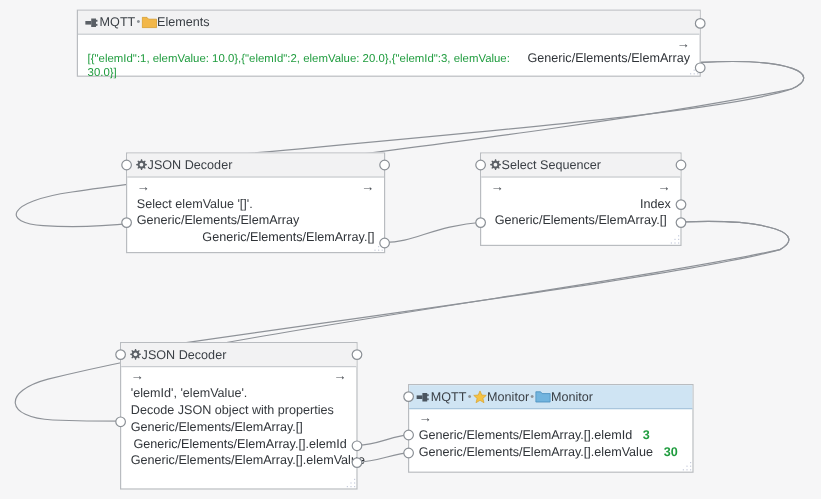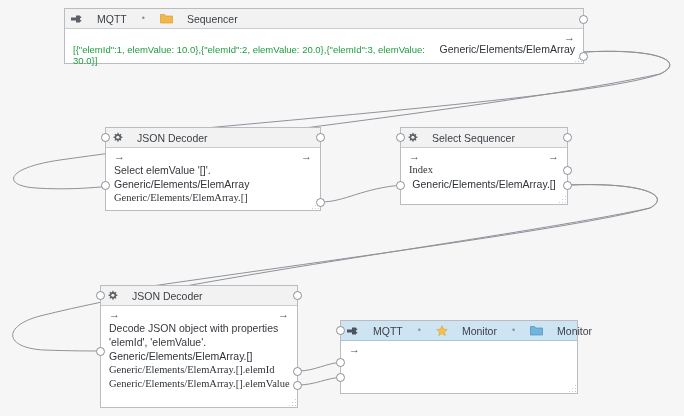--- a/index.html
+++ b/index.html
@@ -33,39 +33,39 @@
     height: 20px;
     background: #f2f2f3;
     border-bottom: 1px solid #c9ccd0;
     display: flex;
     align-items: center;
     padding: 0 6px;
     box-sizing: border-box;
     font-size: 10.5px;
     color: #3a3f45;
     white-space: nowrap;
-    gap: 14px;
+    gap: 0;
   }
   .node-header.monitor-header {
     background: #cfe4f3;
     border-bottom: 1px solid #a9c6dd;
   }
   .node-body {
     position: relative;
     box-sizing: border-box;
     padding: 2px 8px 4px 8px;
   }
   .row {
     font-size: 10.5px;
     color: #2f3338;
     line-height: 14px;
     white-space: nowrap;
   }
   .row.desc { color: #35393e; }
-  .row.right { text-align: left; font-family: Liberation Serif, serif; }
+  .row.right { text-align: right; }
   .row.center { text-align: center; }
   .payload {
     color: #1f9c3e;
     font-size: 9.5px;
   }
   .dark { color: #2f3338; }
   .val {
     color: #1f9c3e;
     font-weight: bold;
     font-size: 10.5px;
@@ -153,21 +153,21 @@
           <rect x="9" y="5.9" width="1.2" height="1.6" fill="#5b6066"></rect>
         </svg>
       </span>
       <span>MQTT</span>
       <span class="sep">•</span>
       <span class="ico">
         <svg width="13" height="11" viewBox="0 0 13 11">
           <path d="M0.5 1.5 L4.5 1.5 L5.8 3 L12.5 3 L12.5 10 L0.5 10 Z" fill="#f2b749" stroke="#d79f2f" stroke-width="0.7"></path>
         </svg>
       </span>
-      <span>Sequencer</span>
+      <span>Elements</span>
     </div>
     <div class="node-body" style="height:35px;">
       <div class="arrow-row" style="height:11px;">
         <span class="arr r">→</span>
       </div>
       <div style="display:flex; align-items:baseline; justify-content:center; gap:12px;">
         <span class="payload">[{"elemId":1, elemValue: 10.0},{"elemId":2, elemValue: 20.0},{"elemId":3, elemValue: 30.0}]</span>
         <span class="row dark">Generic/Elements/ElemArray</span>
       </div>
     </div>
@@ -257,22 +257,22 @@
           <circle cx="6.4" cy="5.7" r="1.7" fill="#f2f2f3"></circle>
         </svg>
       </span>
       <span>JSON Decoder</span>
     </div>
     <div class="node-body">
       <div class="arrow-row">
         <span class="arr l">→</span>
         <span class="arr r">→</span>
       </div>
+      <div class="row desc">'elemId', 'elemValue'.</div>
       <div class="row desc">Decode JSON object with  properties</div>
-      <div class="row desc">'elemId', 'elemValue'.</div>
       <div class="row">Generic/Elements/ElemArray.[]</div>
       <div class="row right">Generic/Elements/ElemArray.[].elemId</div>
       <div class="row right">Generic/Elements/ElemArray.[].elemValue</div>
     </div>
     <div class="grip">
       <i style="right:0px;bottom:0px"></i>
         <i style="right:3px;bottom:0px"></i>
         <i style="right:6px;bottom:0px"></i>
       <i style="right:0px;bottom:3px"></i>
         <i style="right:3px;bottom:3px"></i>
@@ -308,20 +308,28 @@
         <svg width="13" height="11" viewBox="0 0 13 11">
           <path d="M0.5 1.5 L4.5 1.5 L5.8 3 L12.5 3 L12.5 10 L0.5 10 Z" fill="#72b4de" stroke="#4a8fbe" stroke-width="0.7"></path>
         </svg>
       </span>
       <span>Monitor</span>
     </div>
     <div class="node-body">
       <div class="arrow-row">
         <span class="arr l">→</span>
       </div>
+      <div class="row">
+        <span>Generic/Elements/ElemArray.[].elemId</span>
+        <span class="val" style="margin-left:6px;">3</span>
+      </div>
+      <div class="row">
+        <span>Generic/Elements/ElemArray.[].elemValue</span>
+        <span class="val" style="margin-left:6px;">30</span>
+      </div>
     </div>
     <div class="grip">
       <i style="right:0px;bottom:0px"></i>
         <i style="right:3px;bottom:0px"></i>
         <i style="right:6px;bottom:0px"></i>
       <i style="right:0px;bottom:3px"></i>
         <i style="right:3px;bottom:3px"></i>
       <i style="right:0px;bottom:6px"></i>
     </div>
     <div class="port" style="left:-5px; top:5px;"></div>

